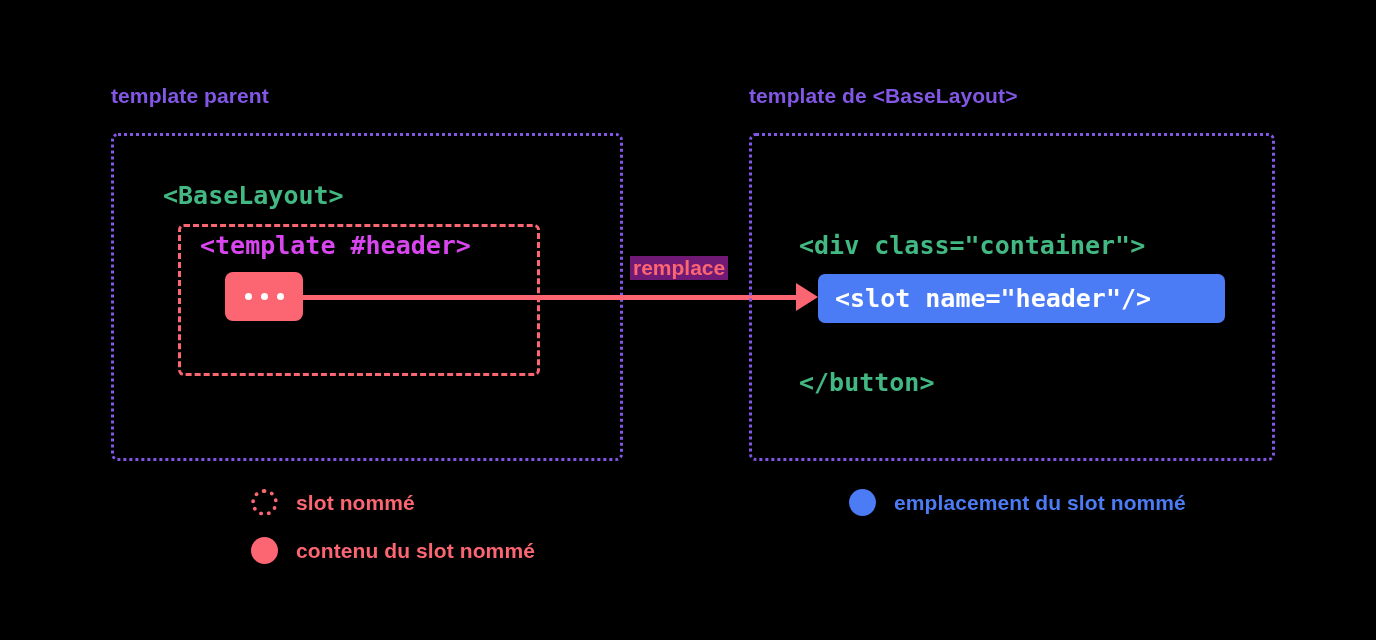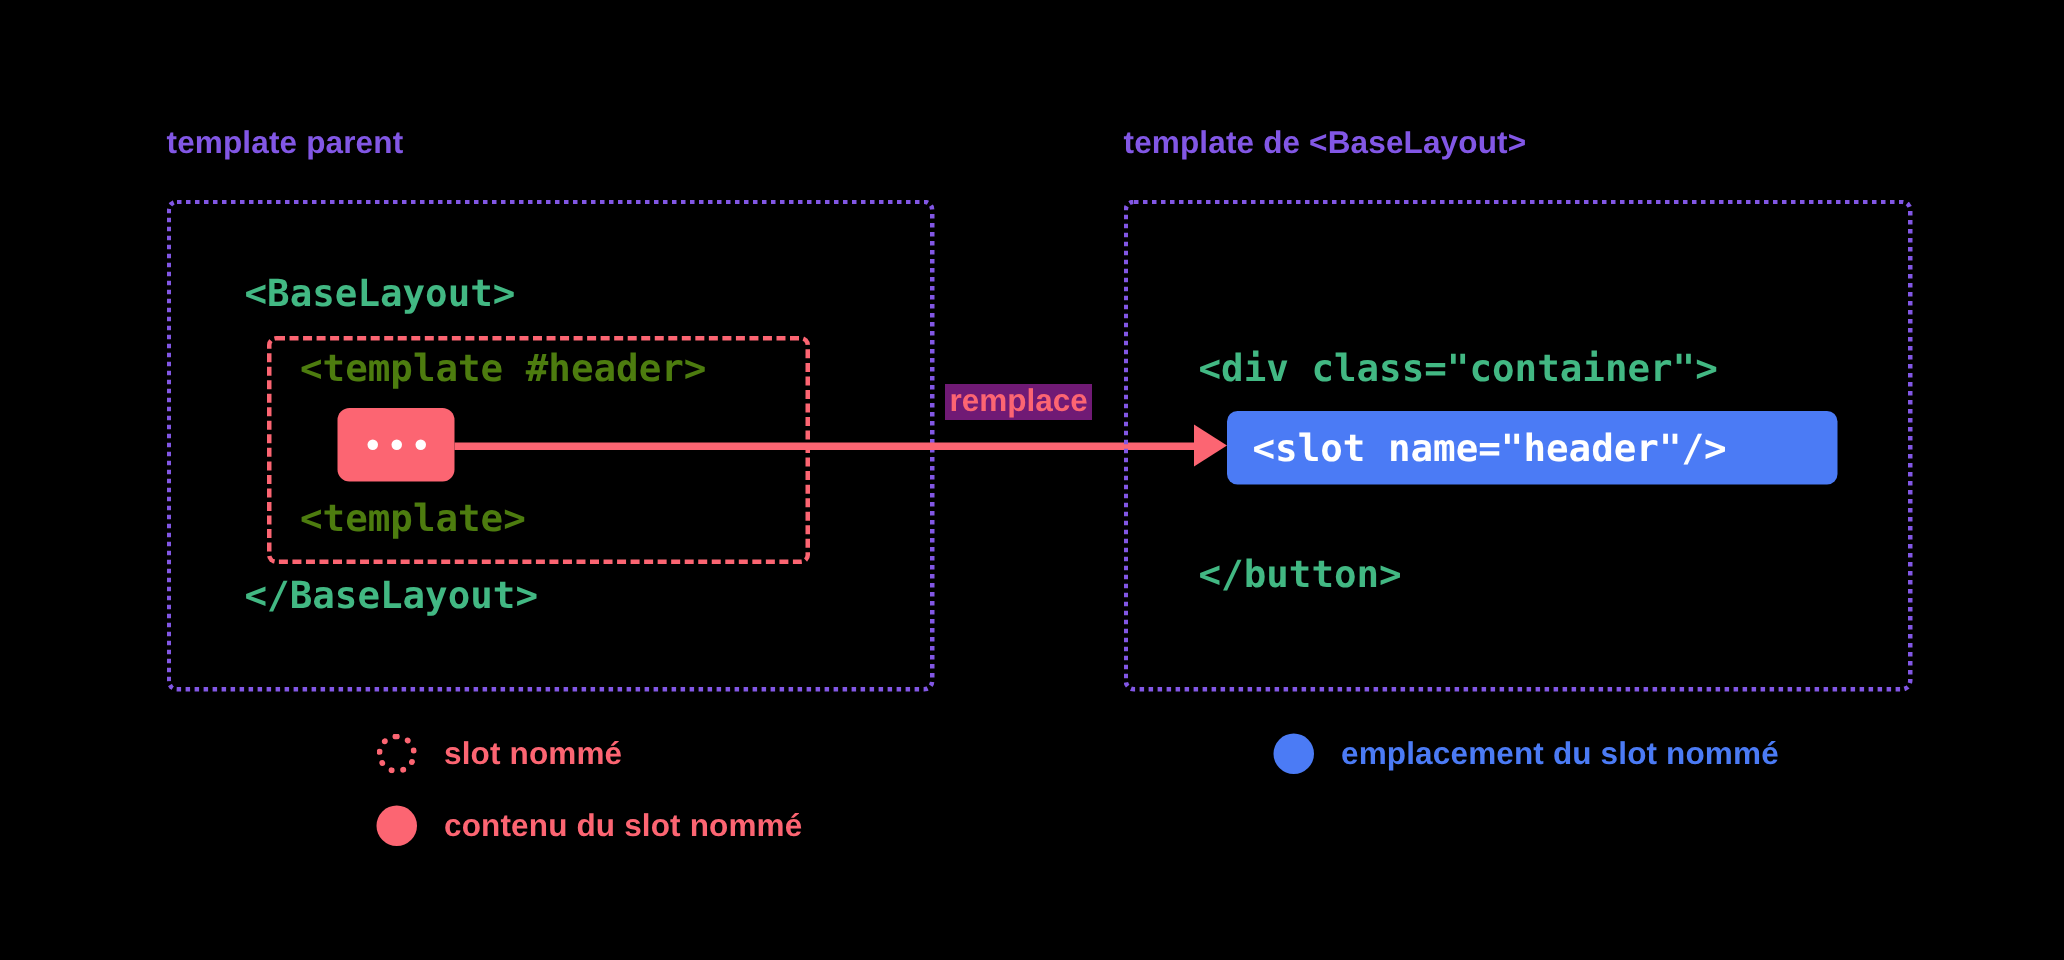--- a/index.html
+++ b/index.html
@@ -51,21 +51,21 @@
   .code {
     position: absolute;
     font-family: "DejaVu Sans Mono", monospace;
     font-weight: 700;
     font-size: 25px;
     line-height: 1;
     white-space: pre;
     text-align: right;
   }
   .code-green { color: #42b883; }
-  .code-red   { color: #4d7c0f; }
+  .code-red   { color: #d946ef; }
   .code-white { color: #ffffff; }
 
   #code-baselayout-open  { left: 163px; top: 183px; }
   #code-baselayout-close { left: 163px; top: 384px; }
   #code-template-open    { left: 200px; top: 233px; }
   #code-template-close   { left: 200px; top: 333px; }
 
   #code-div-open  { left: 799px; top: 233px; }
   #code-btn-close { left: 799px; top: 338px; margin-top: 32px; }
 
@@ -195,27 +195,25 @@
 <body>
 
 <div class="stage">
 
   <div class="panel-caption" id="caption-left">template parent</div>
 
   <div class="panel-box" id="panel-left"></div>
 
   <div class="code code-green" id="code-baselayout-open">&lt;BaseLayout&gt;</div>
 
-  <div class="code code-green" id="code-baselayout-close">&lt;/BaseLayout&gt;</div>
 
   <div id="slot-source-box"></div>
 
   <div class="code code-red" id="code-template-open">&lt;template #header&gt;</div>
 
-  <div class="code code-red" id="code-template-close">&lt;template&gt;</div>
 
   <div id="slot-content-chip">
     <span class="dot"></span>
     <span class="dot"></span>
     <span class="dot"></span>
   </div>
 
   <div id="connector-line"></div>
   <div id="connector-head"></div>
   <div id="connector-label">remplace</div>

